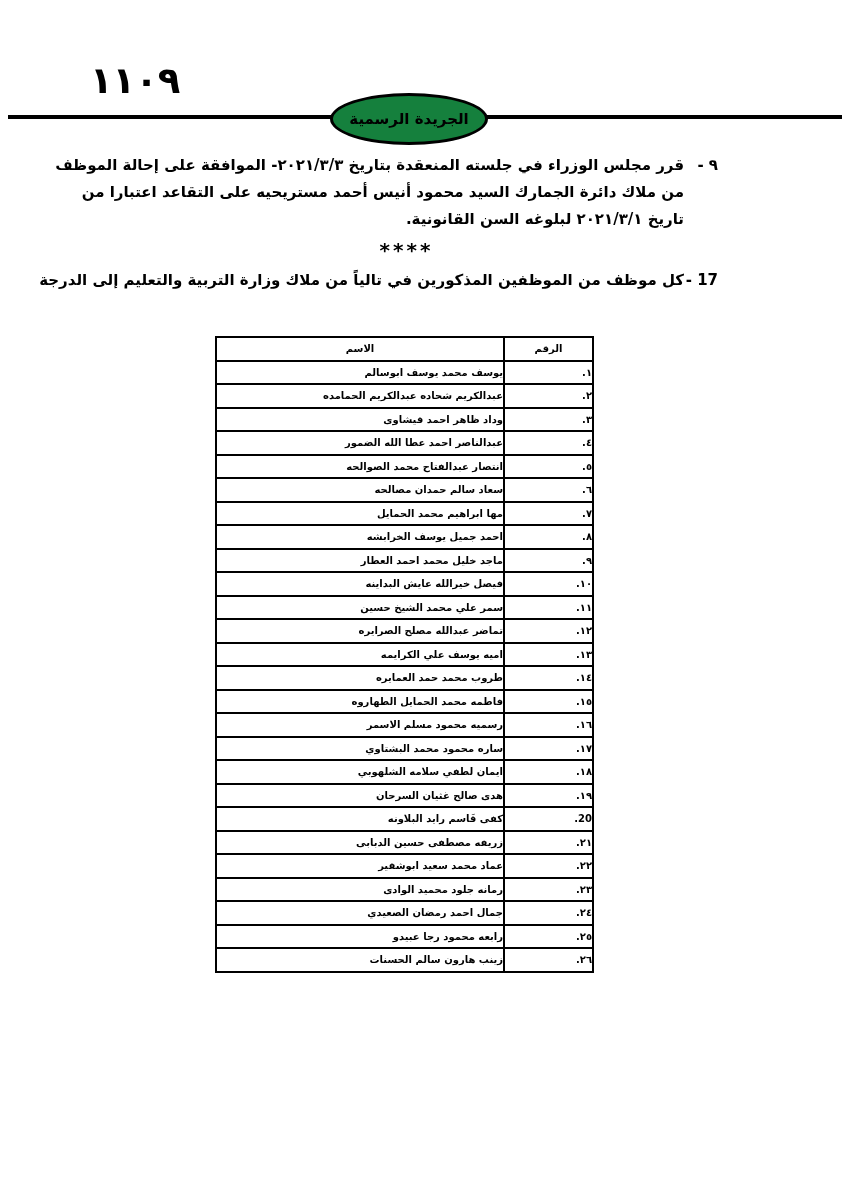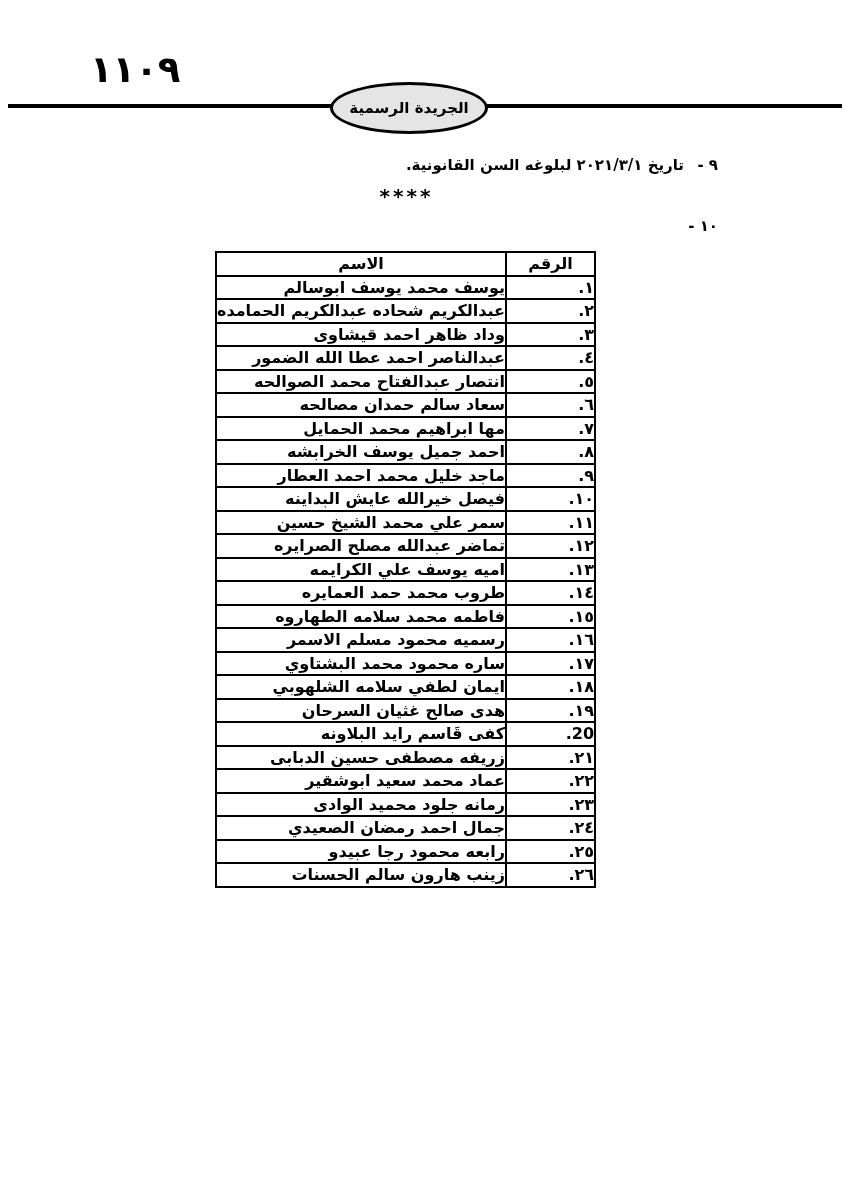--- a/index.html
+++ b/index.html
@@ -6,39 +6,39 @@
   body {
     width: 850px;
     height: 1192px;
     background: #ffffff;
     color: #000000;
     font-family: "DejaVu Sans", sans-serif;
     position: relative;
     overflow: hidden;
   }
   
-  .page-header { position: absolute; top: 1px; left: 0; right: 0; height: 140px; }
+  .page-header { position: absolute; top: 12px; left: 0; right: 0; height: 140px; }
   .page-number {
     position: absolute;
     left: 90px; top: 50px;
     font-size: 37px;
     font-weight: bold;
     letter-spacing: 3px;
     line-height: 1;
   }
   .header-rule {
     position: absolute;
     top: 103px; left: 8px; right: 8px;
     border-top: 4px solid #000;
   }
   .title-ellipse {
     position: absolute;
     top: 81px; left: 330px;
     width: 152px; height: 46px;
-    background: #e5e5e5;
+    background: #15803d;
     border: 3.5px solid #000;
     border-radius: 50%;
     display: flex; align-items: center; justify-content: center;
     font-size: 15px; font-weight: bold;
     direction: rtl;
   }
   
   main { padding-top: 152px; }
   .decision {
     position: relative;
@@ -76,21 +76,21 @@
   }
   
   table.names {
     border-collapse: collapse;
     direction: rtl;
     margin: 42px 0 0 215px;
     table-layout: fixed;
   }
   table.names th, table.names td {
     border: 2px solid #000;
-    font-size: 16px;
+    font-size: 10px;
     font-weight: bold;
     vertical-align: middle;
     height: 21.5px;
     padding: 0;
     overflow: hidden;
     white-space: nowrap;
     margin-left: 39px;
   }
   col.num-col  { width: 89px; }
   col.name-col { width: 288px; }
@@ -103,25 +103,28 @@
   <div class="header-rule"></div>
   <div class="title-ellipse">
     <span>الجريدة الرسمية</span>
   </div>
 </header>
 
 <main>
   <section id="decisions">
       <div class="decision">
         <span class="marker">٩ -</span>
+        <div class="dline">قرر مجلس الوزراء في جلسته المنعقدة بتاريخ ٢٠٢١/٣/٣- الموافقة على إحالة الموظف</div>
+        <div class="dline">من ملاك دائرة الجمارك السيد محمود أنيس أحمد مستريحيه على التقاعد اعتبارا من</div>
         <div class="dline last">تاريخ ٢٠٢١/٣/١ لبلوغه السن القانونية.</div>
       </div>
       <div class="separator">****</div>
       <div class="decision">
-        <span class="marker">١٠ -</span>
+        <span class="marker">17 -</span>
+        <div class="dline">كل موظف من الموظفين المذكورين في تالياً من ملاك وزارة التربية والتعليم إلى الدرجة</div>
       </div>
     </section>
 
   <table class="names">
     <colgroup>
       <col class="num-col">
       <col class="name-col">
     </colgroup>
     <thead>
       <tr>
@@ -181,21 +184,21 @@
         <tr>
           <td>١٣.</td>
           <td>اميه يوسف علي الكرايمه</td>
         </tr>
         <tr>
           <td>١٤.</td>
           <td>طروب محمد حمد العمايره</td>
         </tr>
         <tr>
           <td>١٥.</td>
-          <td>فاطمه محمد سلامه الطهاروه</td>
+          <td>فاطمه محمد الحمايل الطهاروه</td>
         </tr>
         <tr>
           <td>١٦.</td>
           <td>رسميه محمود مسلم الاسمر</td>
         </tr>
         <tr>
           <td>١٧.</td>
           <td>ساره محمود محمد البشتاوي</td>
         </tr>
         <tr>

